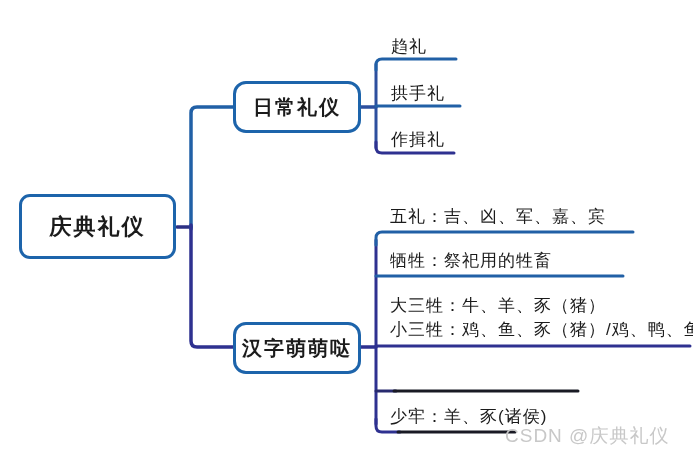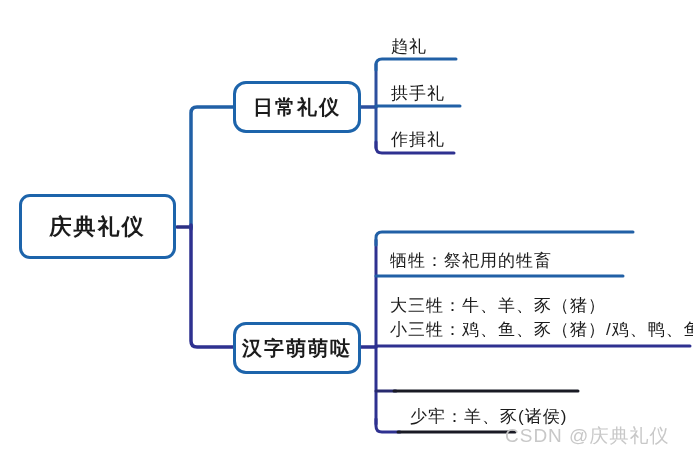--- a/index.html
+++ b/index.html
@@ -96,20 +96,21 @@
   <div class="node-box root-box" style="border-color: rgb(29, 100, 171);">庆典礼仪</div>
 
   <div class="node-box branch-box branch-daily" style="border-color: rgb(29, 100, 171);">日常礼仪</div>
 
   <div class="node-box branch-box branch-celebration" style="border-color: rgb(29, 100, 171);">汉字萌萌哒</div>
 
   <div class="leaf-label" style="left:391px; top:37px;">趋礼</div>
   <div class="leaf-label" style="left:391px; top:84px;">拱手礼</div>
   <div class="leaf-label" style="left:391px; top:130px;">作揖礼</div>
 
+  <div class="leaf-label" style="left:390px; top:207px;">五礼：吉、凶、军、嘉、宾</div>
   <div class="leaf-label" style="left:390px; top:251px;text-align:center;">牺牲：祭祀用的牲畜</div>
   <div class="leaf-label" style="left:390px; top:296px;">大三牲：牛、羊、豕（猪）</div>
   <div class="leaf-label" style="left:390px; top:320px;">小三牲：鸡、鱼、豕（猪）/鸡、鸭、鱼</div>
-  <div class="leaf-label" style="left:390px; top:407px;margin-left:20px;">少牢：羊、豕(诸侯)</div>
+  <div class="leaf-label" style="left:390px; top:407px;">少牢：羊、豕(诸侯)</div>
 
   <div class="watermark" style="color: rgb(200, 200, 200);">CSDN @庆典礼仪</div>
 
 </div>
 
 </body></html>

